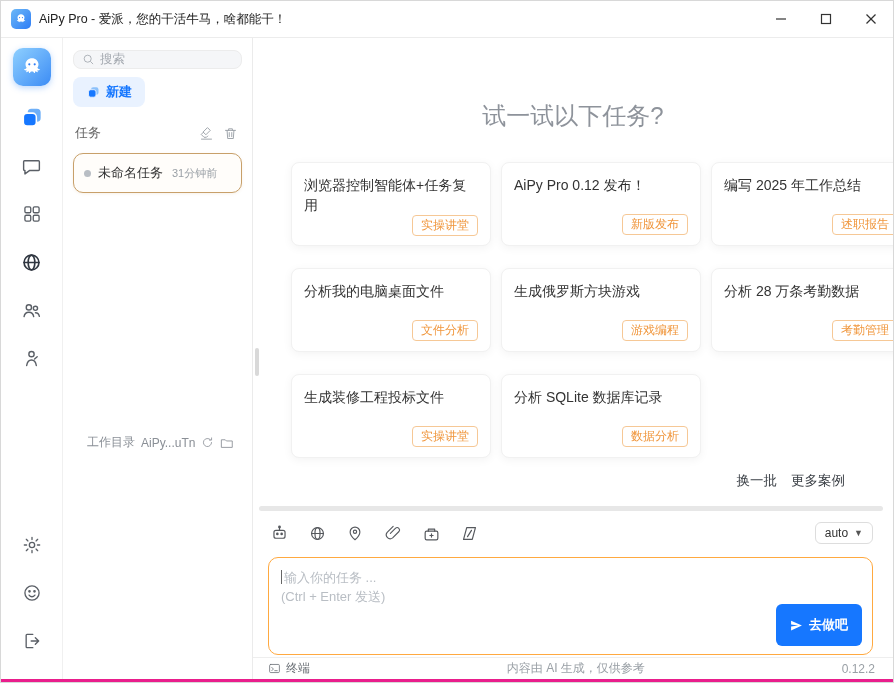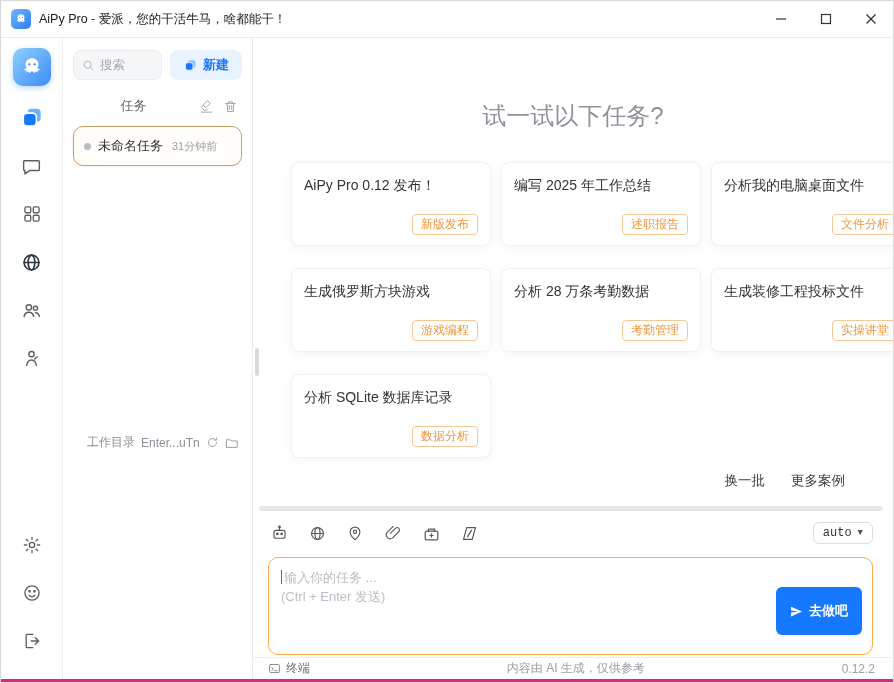--- a/index.html
+++ b/index.html
@@ -22,61 +22,61 @@
   .rail { width:62px; flex:0 0 62px; border-right:1px solid #f0f0f0; display:flex; flex-direction:column; align-items:center; padding-top:10px; }
   .rail-logo { width:38px; height:38px; border-radius:10px; background:linear-gradient(135deg,#8fd0ff,#3c8cf5); display:flex; align-items:center; justify-content:center; box-shadow:0 2px 6px rgba(60,140,245,.35); margin-bottom:14px; cursor:pointer; }
   .rail-icon { width:36px; height:36px; display:flex; align-items:center; justify-content:center; margin-bottom:12px; border-radius:8px; cursor:pointer; }
   .rail-icon svg { stroke:#5a5f66; stroke-width:1.6; fill:none; stroke-linecap:round; stroke-linejoin:round; }
   .rail-icon.dark svg { stroke:#2f3640; stroke-width:1.9; }
   .rail-spacer { flex:1; }
   .rail-bottom { display:flex; flex-direction:column; align-items:center; padding-bottom:8px; }
 
   
   .tasks-panel { width:190px; flex:0 0 190px; border-right:1px solid #ebebeb; position:relative; background:#fff; }
-  .panel-top { display:flex; gap:8px; padding:12px 10px 8px 10px; }
+  .panel-top { display:flex; gap:8px; padding:12px 10px 8px 10px;flex-direction:column; }
   .search-box { flex:1; height:30px; background:#f5f6f8; border:1px solid #ececec; border-radius:8px; display:flex; align-items:center; padding:0 8px; color:#a4a9b0; font-size:12.5px; gap:5px; cursor:text; }
   .search-box svg { stroke:#a4a9b0; stroke-width:1.6; fill:none; }
   .new-btn { width:72px; height:30px; background:#e9f2ff; border-radius:8px; display:flex; align-items:center; justify-content:center; gap:5px; color:#1677ff; font-size:13px; font-weight:bold; cursor:pointer; border:none; }
-  .tasks-header { display:flex; align-items:center; padding:8px 12px 6px 12px;text-align:center; }
+  .tasks-header { display:flex; align-items:center; padding:8px 12px 6px 12px; }
   .tasks-header .label { font-size:13px; color:#666; flex:1; }
   .tasks-header .h-icon { width:20px; height:20px; display:flex; align-items:center; justify-content:center; cursor:pointer; margin-left:4px; }
   .tasks-header svg { stroke:#9aa0a6; stroke-width:1.5; fill:none; stroke-linecap:round; stroke-linejoin:round; }
   .task-item { margin:4px 10px; height:40px; border:1px solid #c8a06a; border-radius:10px; background:#fffdfa; display:flex; align-items:center; padding:0 10px; gap:7px; cursor:pointer; box-shadow:0 1px 3px rgba(200,160,106,.15); }
   .task-dot { width:7px; height:7px; border-radius:50%; background:#b9bec4; flex:0 0 7px; }
   .task-name { font-size:13px; color:#333; white-space:nowrap; overflow:hidden; }
   .task-time { font-size:11px; color:#9aa0a6; white-space:nowrap; margin-left:2px; }
   .workdir { position:absolute; left:24px; top:396px; display:flex; align-items:center; gap:6px; font-size:12px; color:#8a8f96; }
   .workdir svg { stroke:#8a8f96; stroke-width:1.5; fill:none; stroke-linecap:round; stroke-linejoin:round; cursor:pointer; }
 
   
   .main { flex:1; min-width:0; display:flex; flex-direction:column; position:relative; background:#fff; }
   .resize-handle { position:absolute; left:2px; top:310px; width:4px; height:28px; border-radius:2px; background:#d9d9d9; cursor:col-resize; }
   .content { flex:1; overflow:hidden; padding-top:62px; }
   .heading { text-align:center; font-size:24px; line-height:32px; color:#8e939b; font-weight:400; margin-bottom:30px; }
   .cards { display:grid; grid-template-columns:repeat(3,200px); grid-auto-rows:84px; column-gap:10px; row-gap:22px; padding-left:38px; }
   .card { background:#fff; border:1px solid #f1f1f1; border-radius:8px; box-shadow:0 2px 10px rgba(0,0,0,.05); padding:12px 12px 10px 12px; display:flex; flex-direction:column; justify-content:space-between; cursor:pointer; }
   .card-title { font-size:14px; color:#333; line-height:20px; }
   .card-tagrow { display:flex; justify-content:flex-end; }
   .card-tag { font-size:12px; color:#f0963c; border:1px solid #f6c896; border-radius:4px; padding:1px 8px; white-space:nowrap; }
-  .links-row { display:flex; justify-content:flex-end; gap:26px; padding-right:48px; margin-top:14px; font-size:13.5px; color:#3a3f45; }
+  .links-row { display:flex; justify-content:flex-end; gap:14px; padding-right:48px; margin-top:14px; font-size:13.5px; color:#3a3f45; }
   .links-row span { cursor:pointer; }
   .hscroll { height:5px; background:#e7e7e7; border-radius:3px; margin:16px 10px 0 6px; cursor:pointer; }
 
   
   .composer { flex:0 0 146px; padding:6px 20px 0 15px; }
-  .toolbar { height:32px; display:flex; align-items:center; gap:16px;font-family:Liberation Mono, monospace; }
+  .toolbar { height:32px; display:flex; align-items:center; gap:16px; }
   .t-icon { width:22px; height:22px; display:flex; align-items:center; justify-content:center; cursor:pointer; }
   .t-icon svg { stroke:#55585d; stroke-width:1.5; fill:none; stroke-linecap:round; stroke-linejoin:round; }
   .toolbar-spacer { flex:1; }
   .mode-select { border:1px solid #ddd; border-radius:6px; padding:3px 9px; font-size:12px; color:#333; display:flex; align-items:center; gap:6px; cursor:pointer; background:#fff; }
   .mode-caret { font-size:9px; color:#555; }
   .inputbox { margin-top:8px; height:98px; border:1.5px solid #ffa940; border-radius:10px; position:relative; padding:10px 12px; cursor:text; background:#fff; }
   .placeholder { font-size:13px; color:#b9bec4; line-height:19px; }
   .caret-bar { display:inline-block; width:1px; height:14px; background:#666; vertical-align:-2px; margin-right:2px; }
-  .go-btn { position:absolute; right:10px; bottom:19px; height:48px; padding:0 14px; background:#1677ff; color:#fff; font-size:13px; font-weight:bold; border:none; border-radius:6px; display:flex; align-items:center; gap:6px; cursor:pointer; }
+  .go-btn { position:absolute; right:10px; bottom:8px; height:42px; padding:0 14px; background:#1677ff; color:#fff; font-size:13px; font-weight:bold; border:none; border-radius:6px; display:flex; align-items:center; gap:6px; cursor:pointer; }
   .go-btn svg { fill:#fff; }
 
   
   .statusbar { flex:0 0 22px; border-top:1px solid #eee; display:flex; align-items:center; font-size:12px; color:#9aa0a6; padding:0 18px 0 15px; }
   .status-left { display:flex; align-items:center; gap:5px; color:#6b7076; cursor:pointer; }
   .status-left svg { stroke:#6b7076; stroke-width:1.5; fill:none; stroke-linecap:round; stroke-linejoin:round; }
   .status-center { flex:1; text-align:center; }
   .status-right { color:#9aa0a6; }
 
   .bottom-accent { flex:0 0 3px; background:#e91e8c; }
@@ -224,38 +224,44 @@
             </svg>
         </span>
       </div>
       <div class="task-item">
         <span class="task-dot"></span>
         <span class="task-name">未命名任务</span>
         <span class="task-time">31分钟前</span>
       </div>
       <div class="workdir">
         <span>工作目录</span>
-        <span>Enter...uTn</span>
+        <span>AiPy...uTn</span>
         <svg width="13" height="13" viewBox="0 0 24 24">
             <path d="M19.5 12a7.5 7.5 0 11-2.2-5.3"></path>
             <path d="M19.5 3.5v4h-4"></path>
           </svg>
         <svg width="14" height="14" viewBox="0 0 24 24">
             <path d="M3 6.5h6l2 2h10v11H3z"></path>
           </svg>
       </div>
     </div>
 
     <div class="main">
       <div class="resize-handle"></div>
 
       <div class="content">
         <div class="heading">试一试以下任务?</div>
 
         <div class="cards">
+          <div class="card">
+            <div class="card-title">浏览器控制智能体+任务复用</div>
+            <div class="card-tagrow">
+                <span class="card-tag">实操讲堂</span>
+              </div>
+          </div>
           <div class="card">
             <div class="card-title">AiPy Pro 0.12 发布！</div>
             <div class="card-tagrow">
                 <span class="card-tag">新版发布</span>
               </div>
           </div>
           <div class="card">
             <div class="card-title">编写 2025 年工作总结</div>
             <div class="card-tagrow">
                 <span class="card-tag">述职报告</span>

